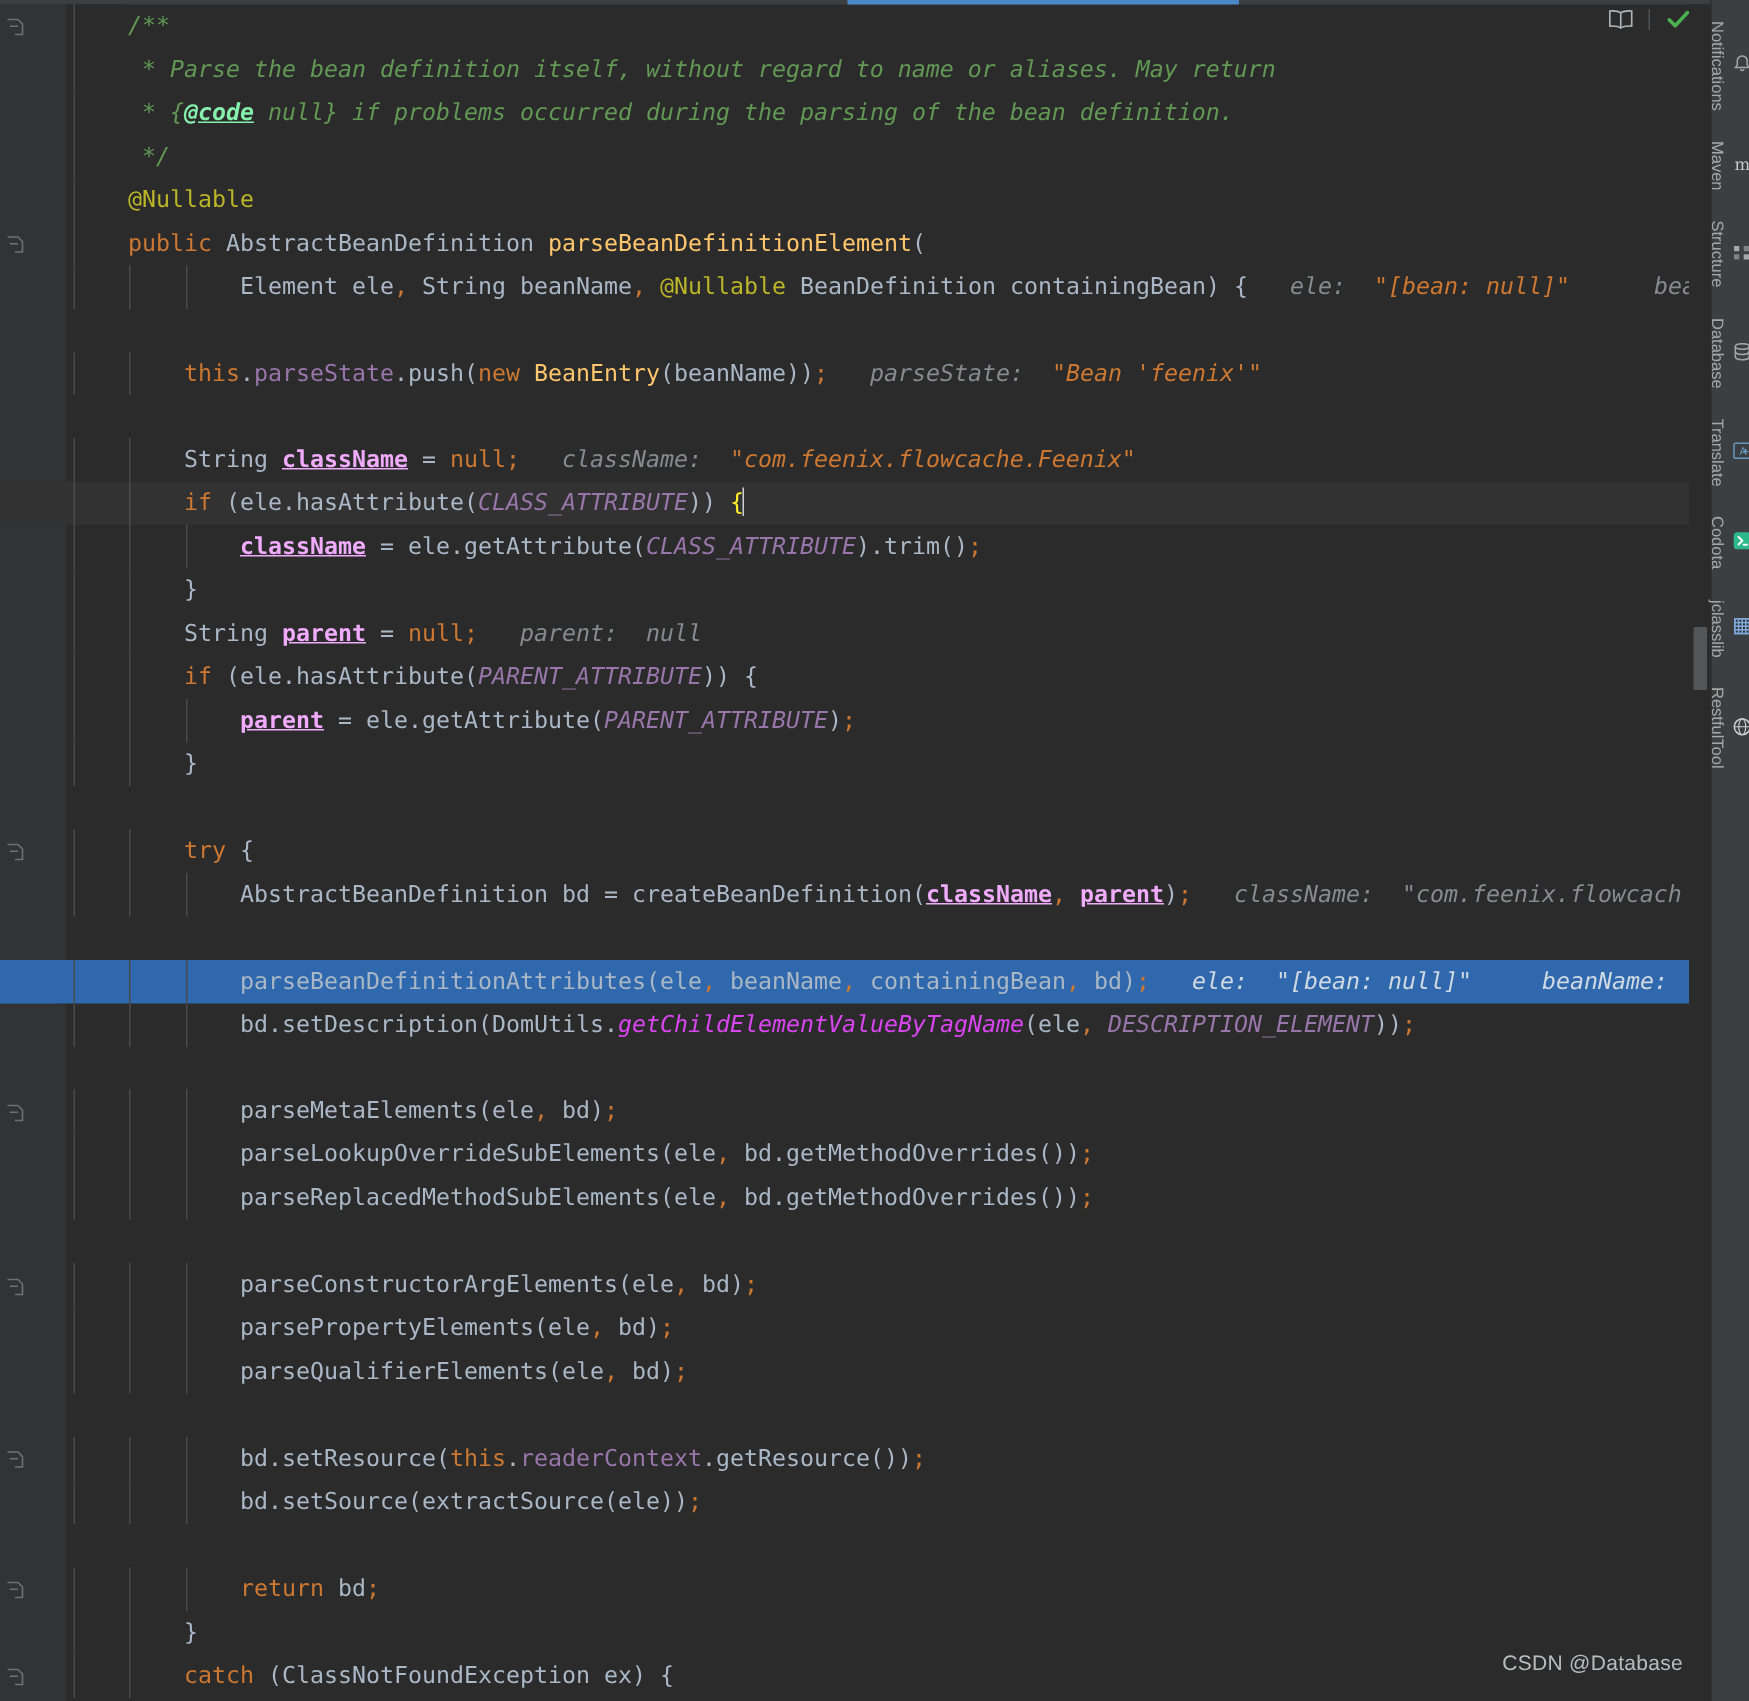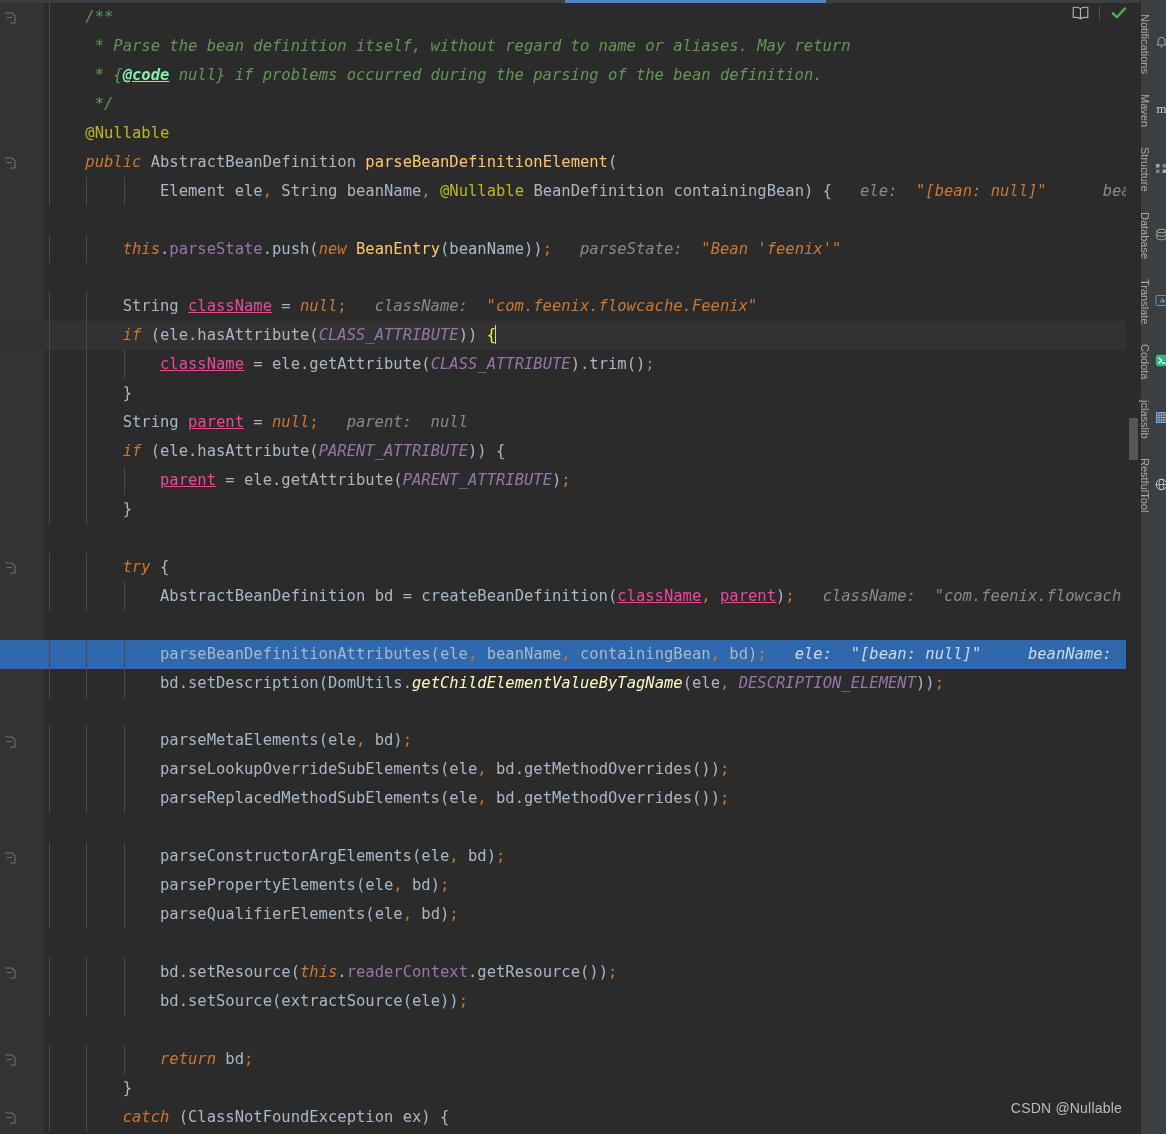--- a/index.html
+++ b/index.html
@@ -73,29 +73,29 @@
     background: #2f68ad;
   }
 
   
   .iguide {
     position: absolute; top: 0; width: 1px; height: 28.95px; background: #4b4b4b;
   }
 
   
   .c-default  { color: #a9b7c6; }
-  .c-keyword  { color: #cc7832; font-style: italic; }
+  .c-keyword  { color: #cc7832; }
   .c-comment  { color: #629755; font-style: italic; }
   .c-tag      { color: #86efac; font-style: italic; font-weight: bold; text-decoration: underline; }
   .c-anno     { color: #bbb529; }
   .c-method   { color: #ffc66d; }
   .c-field    { color: #9876aa; }
   .c-static   { color: #9876aa; font-style: italic; }
-  .c-staticm  { color: #fef9c3; font-style: italic; }
-  .c-local    { color: #ec4899; text-decoration: underline; }
+  .c-staticm  { color: #d946ef; font-style: italic; }
+  .c-local    { color: #f0abfc; text-decoration: underline; font-weight: bold; }
   .c-brace-hl { color: #ffef28; }
   .c-semi     { color: #cc7832; }
 
   
   .hint { color: #868a91; font-style: italic; }
   .hint-val { color: #cc7832; font-style: italic; }
   .exec .hint { color: #cfd9e3; }
   .exec .hint-val { color: #cfd9e3; }
 
   .caret-bar {
@@ -326,15 +326,15 @@
           <svg width="13" height="13" viewBox="0 0 13 13">
             <circle cx="6.5" cy="6.5" r="5.3" fill="none" stroke="#cfcfcf" stroke-width="1"></circle>
             <ellipse cx="6.5" cy="6.5" rx="2.3" ry="5.3" fill="none" stroke="#cfcfcf" stroke-width="0.8"></ellipse>
             <line x1="1.2" y1="6.5" x2="11.8" y2="6.5" stroke="#cfcfcf" stroke-width="0.8"></line>
           </svg>
         </span>
         <span class="rb-label">RestfulTool</span>
       </div>
     </div>
 
-  <div class="watermark">CSDN @Nullable</div>
+  <div class="watermark">CSDN @Database</div>
 
 </div>
 
 </body></html>

